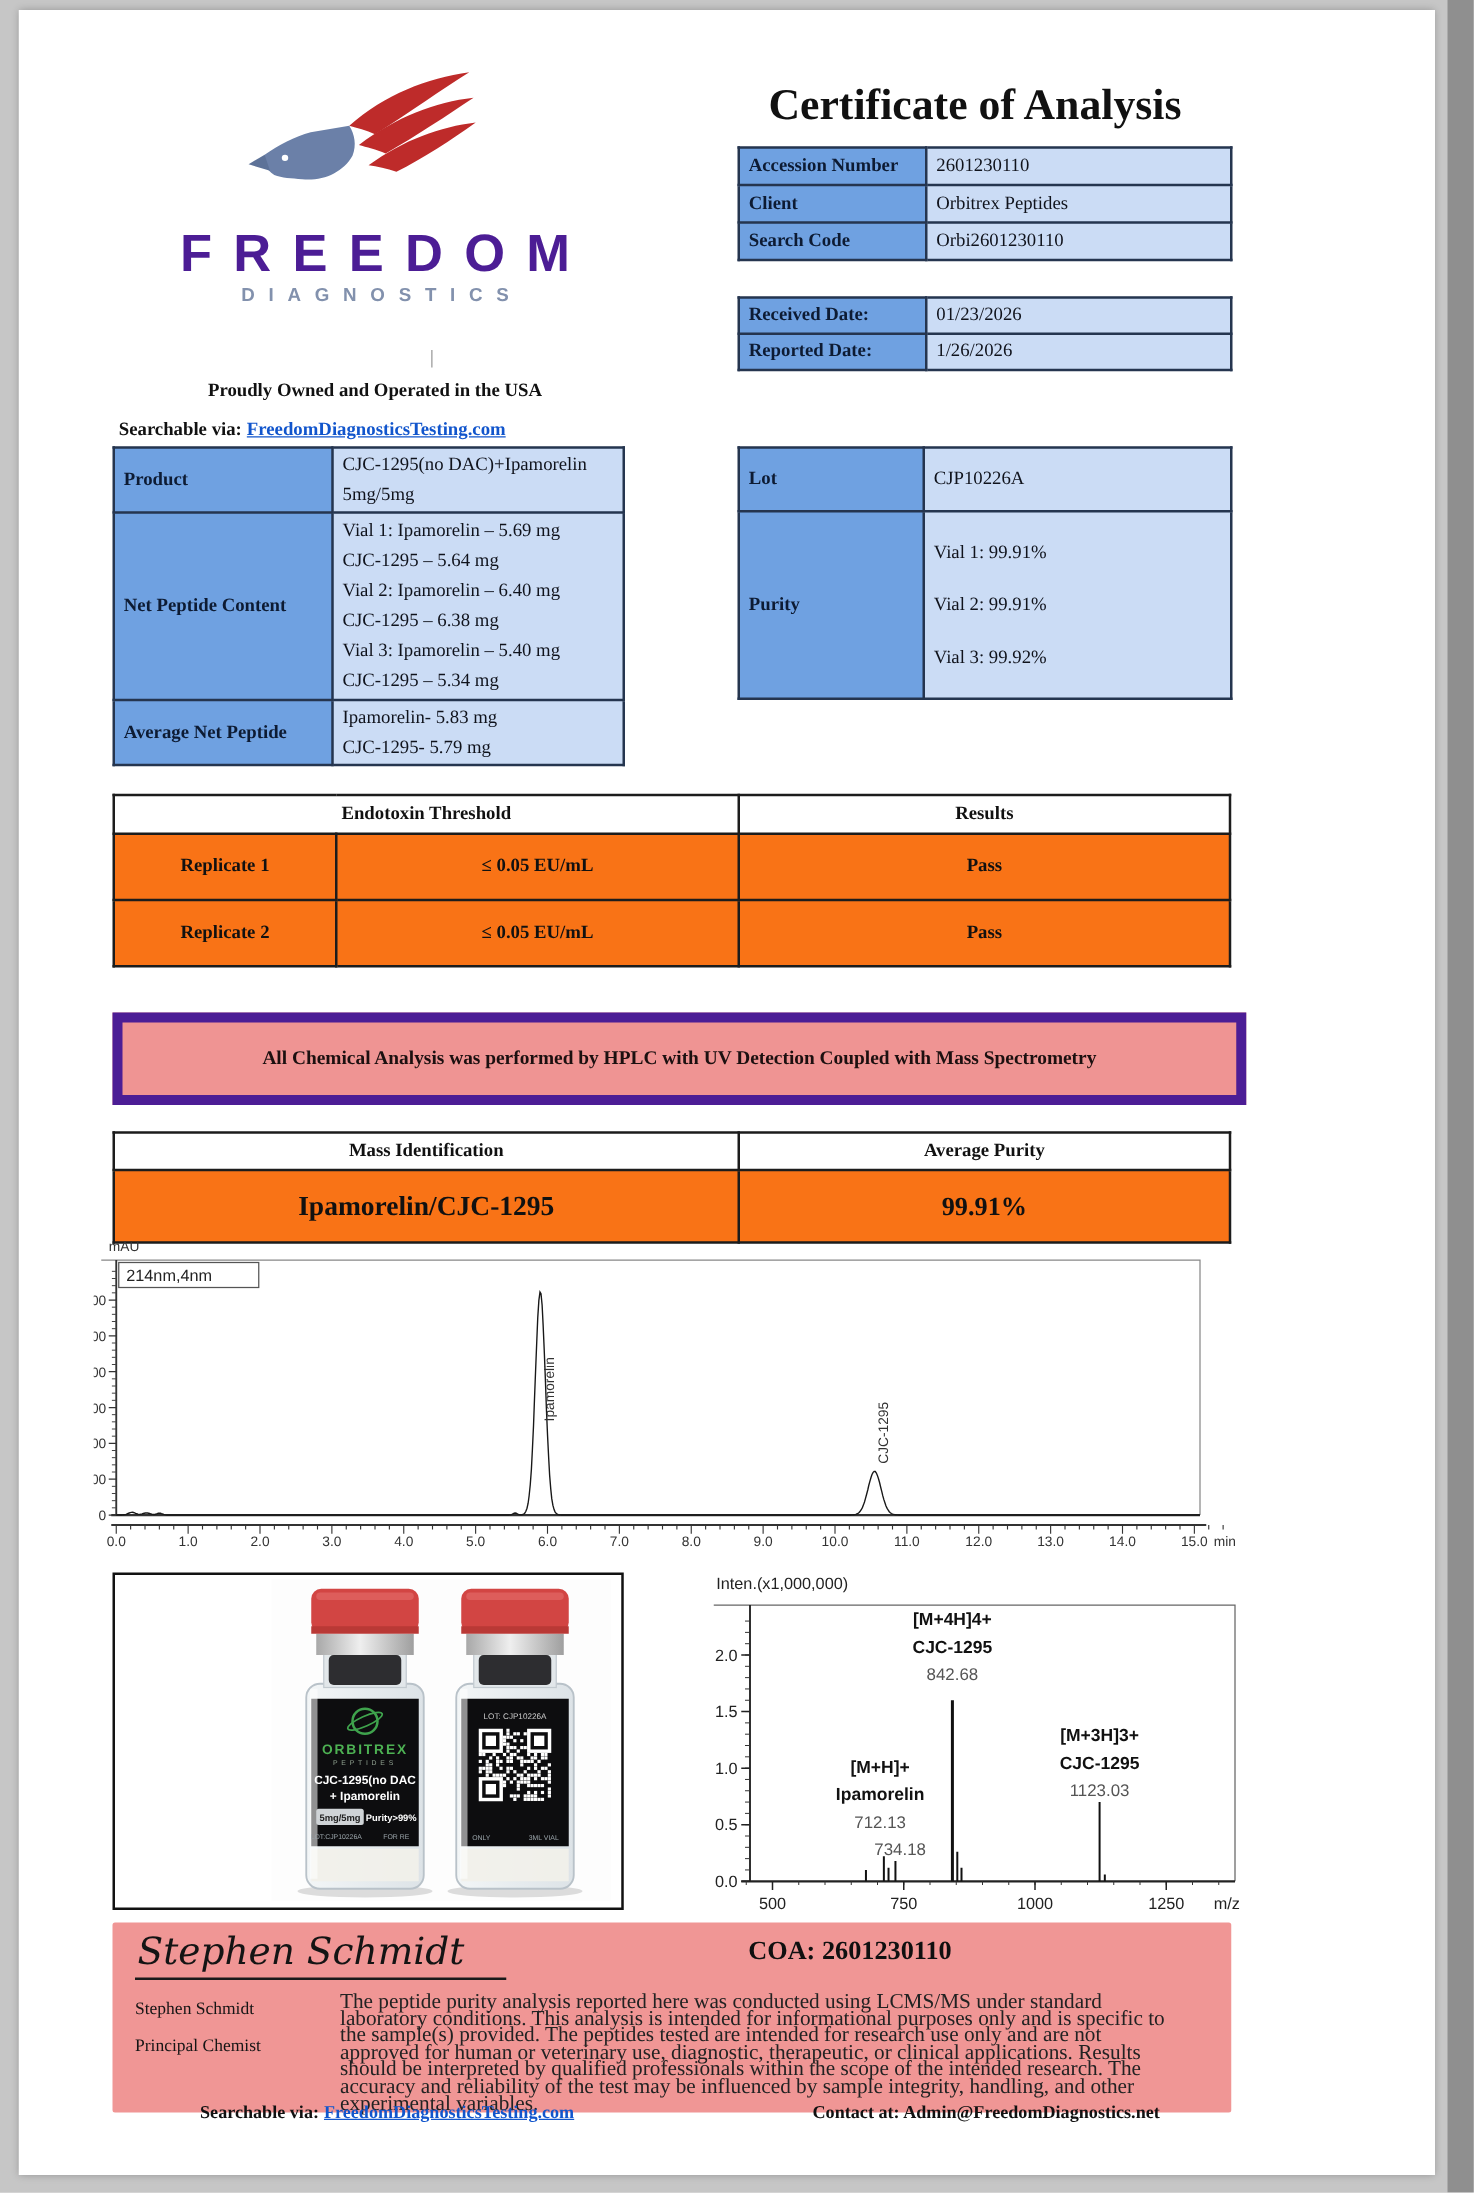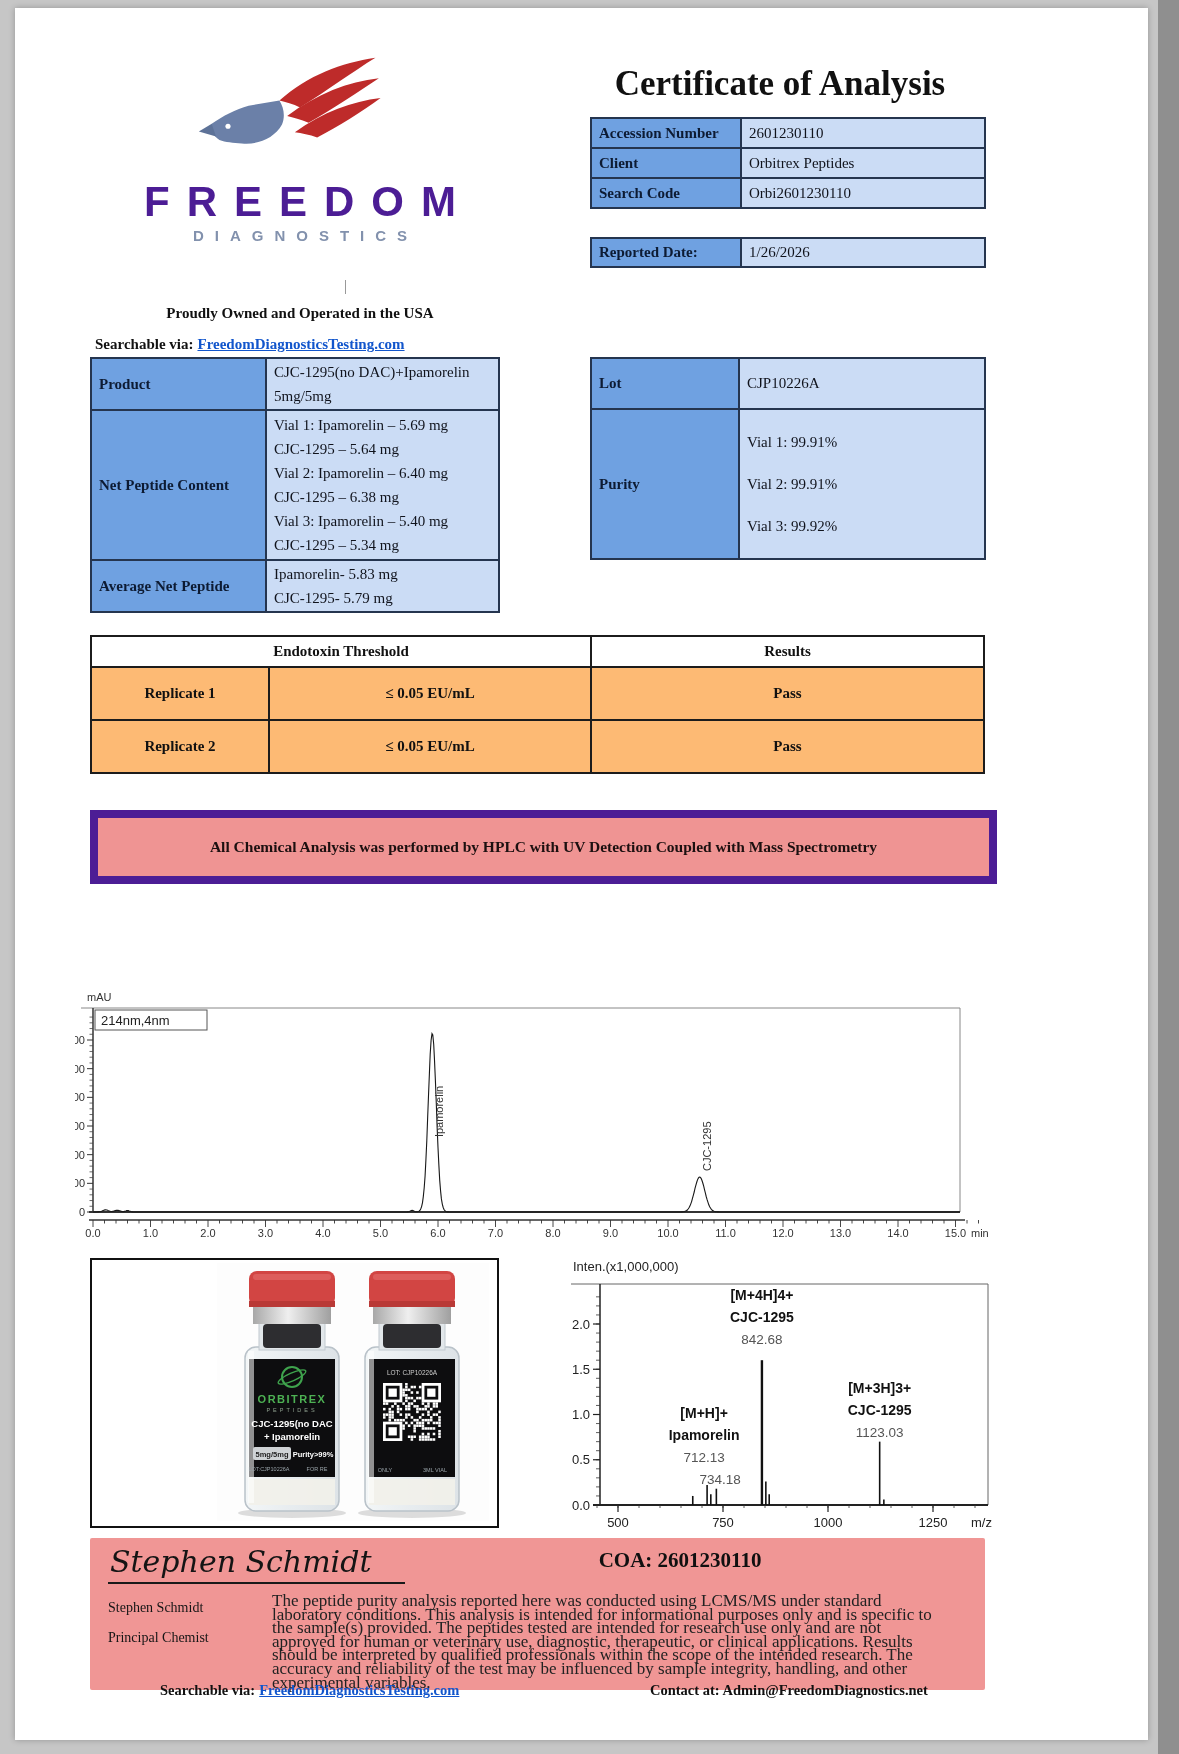--- a/index.html
+++ b/index.html
@@ -23,21 +23,21 @@
   #logo-sub{font-family:"Liberation Sans",sans-serif;font-size:15px;font-weight:bold;color:#8291ad;
     letter-spacing:11px;padding-left:11px;margin-top:3px;}
   #tagline{left:90px;top:297px;width:390px;text-align:center;font-weight:bold;font-size:15px;color:#111;}
   #logo-divider{left:330px;top:272px;width:1px;height:14px;background:#999;}
   #searchable{left:80px;top:328px;font-size:15px;font-weight:bold;color:#111;}
   a.link{color:#1155CC;text-decoration:underline;font-weight:bold;margin-left:4px;}
   
   .white-t{position:absolute;border-collapse:collapse;table-layout:fixed;font-size:15px;}
   .white-t td{border:2px solid #1c1c1c;text-align:center;vertical-align:middle;font-weight:bold;color:#111;}
   .white-t .hd{background:#ffffff;}
-  .white-t .bl{background:#fdba74;}
+  .white-t .bl{background:#f97316;}
   .big1{font-size:22px;}
   .big2{font-size:21px;}
   
   #banner{left:75px;top:802px;width:891px;height:58px;background:#EF9493;border:8px solid #4c1d95;
     display:flex;align-items:center;justify-content:center;font-weight:bold;font-size:15.5px;color:#1c1010;}
   
   .ins{font:11px "Liberation Sans",sans-serif;fill:#333;}
   .ins2{font:13px "Liberation Sans",sans-serif;fill:#222;}
   
   #vial-box{left:75px;top:1250px;width:405px;height:266px;border:2.5px solid #111;background:#fff;}
@@ -98,20 +98,24 @@
     </tr>
   </tbody>
     </table>
 
   <table class="blue-t" id="dates-table" style="left:575px;top:229px;width:396px;">
     <colgroup>
         <col style="width:150px">
         <col>
       </colgroup>
     <tbody>
+        <tr style="height:29px">
+      <td class="lbl">Received Date:</td>
+      <td class="val">01/23/2026</td>
+    </tr>
     <tr style="height:29px">
       <td class="lbl">Reported Date:</td>
       <td class="val">1/26/2026</td>
     </tr>
   </tbody>
     </table>
 
   <table class="blue-t" id="product-table" style="left:75px;top:349px;width:410px;">
     <colgroup>
         <col style="width:175px">
@@ -180,20 +184,36 @@
     <tr style="height:53px">
       <td class="bl">Replicate 2</td>
       <td class="bl">≤ 0.05 EU/mL</td>
       <td class="bl">Pass</td>
     </tr>
   </tbody>
     </table>
 
   <div id="banner" class="abs">All Chemical Analysis was performed by HPLC with UV Detection Coupled with Mass Spectrometry</div>
 
+  <table class="white-t" id="mass-table" style="left:75px;top:897px;width:895px;">
+    <colgroup>
+        <col style="width:500px">
+        <col>
+      </colgroup>
+    <tbody>
+        <tr style="height:30px">
+      <td class="hd">Mass Identification</td>
+      <td class="hd">Average Purity</td>
+    </tr>
+    <tr style="height:58px">
+      <td class="bl big1">Ipamorelin/CJC-1295</td>
+      <td class="bl big2">99.91%</td>
+    </tr>
+  </tbody>
+    </table>
 
   <svg id="chrom" class="abs" style="left:60px;top:969px;" width="915" height="265" viewBox="0 0 915 265">
       <path d="M6 31 H885 V235" fill="none" stroke="#888" stroke-width="1"></path>
       <line x1="18" y1="31" x2="18" y2="235" stroke="#333" stroke-width="1.5"></line>
       <line x1="14.5" y1="229.26666666666668" x2="18" y2="229.26666666666668" stroke="#444" stroke-width="0.8"></line>
       <line x1="14.5" y1="223.53333333333333" x2="18" y2="223.53333333333333" stroke="#444" stroke-width="0.8"></line>
       <line x1="14.5" y1="217.8" x2="18" y2="217.8" stroke="#444" stroke-width="0.8"></line>
       <line x1="14.5" y1="212.06666666666666" x2="18" y2="212.06666666666666" stroke="#444" stroke-width="0.8"></line>
       <line x1="14.5" y1="200.6" x2="18" y2="200.6" stroke="#444" stroke-width="0.8"></line>
       <line x1="14.5" y1="194.86666666666667" x2="18" y2="194.86666666666667" stroke="#444" stroke-width="0.8"></line>

